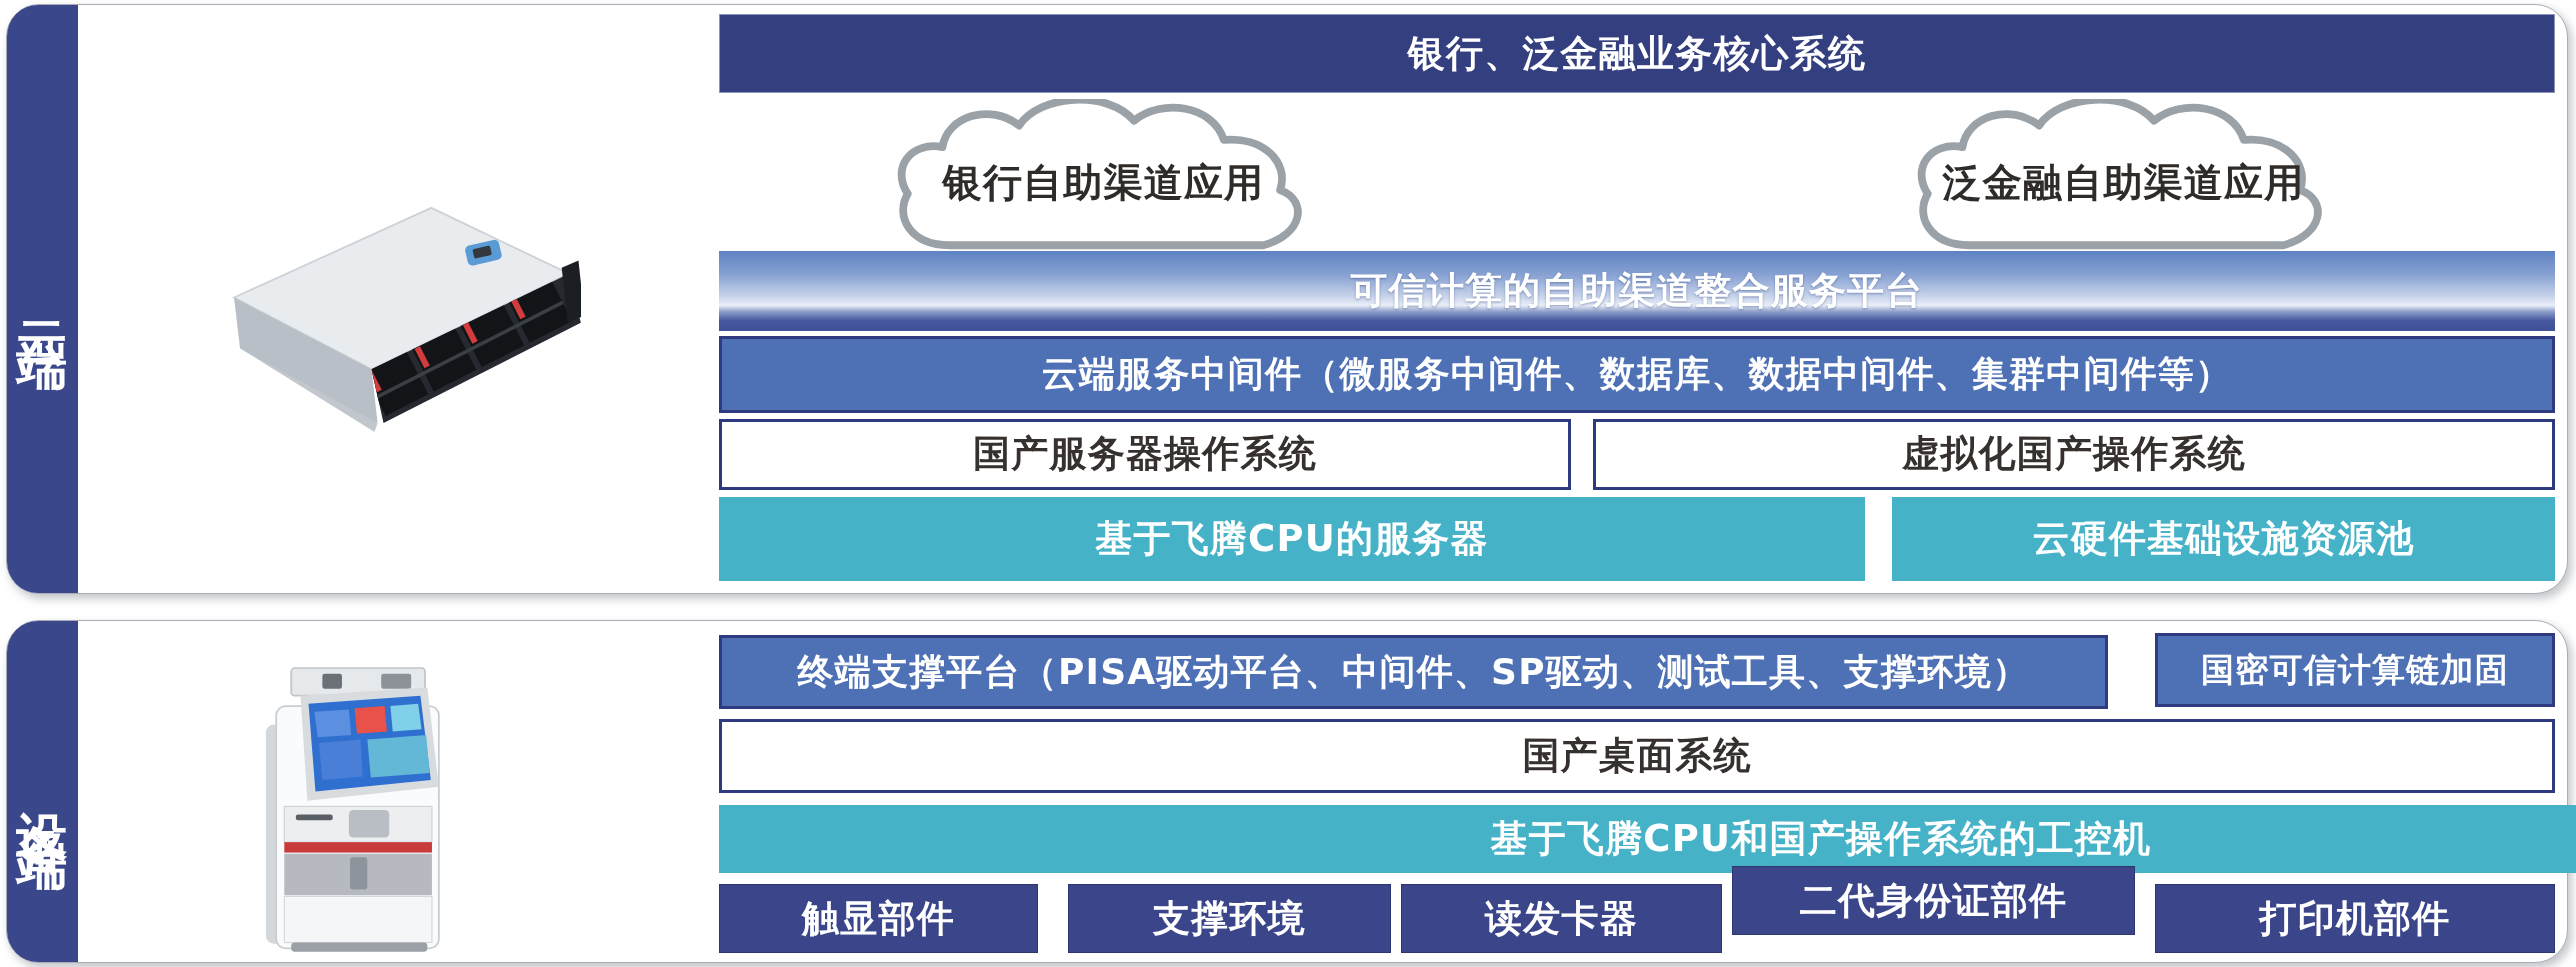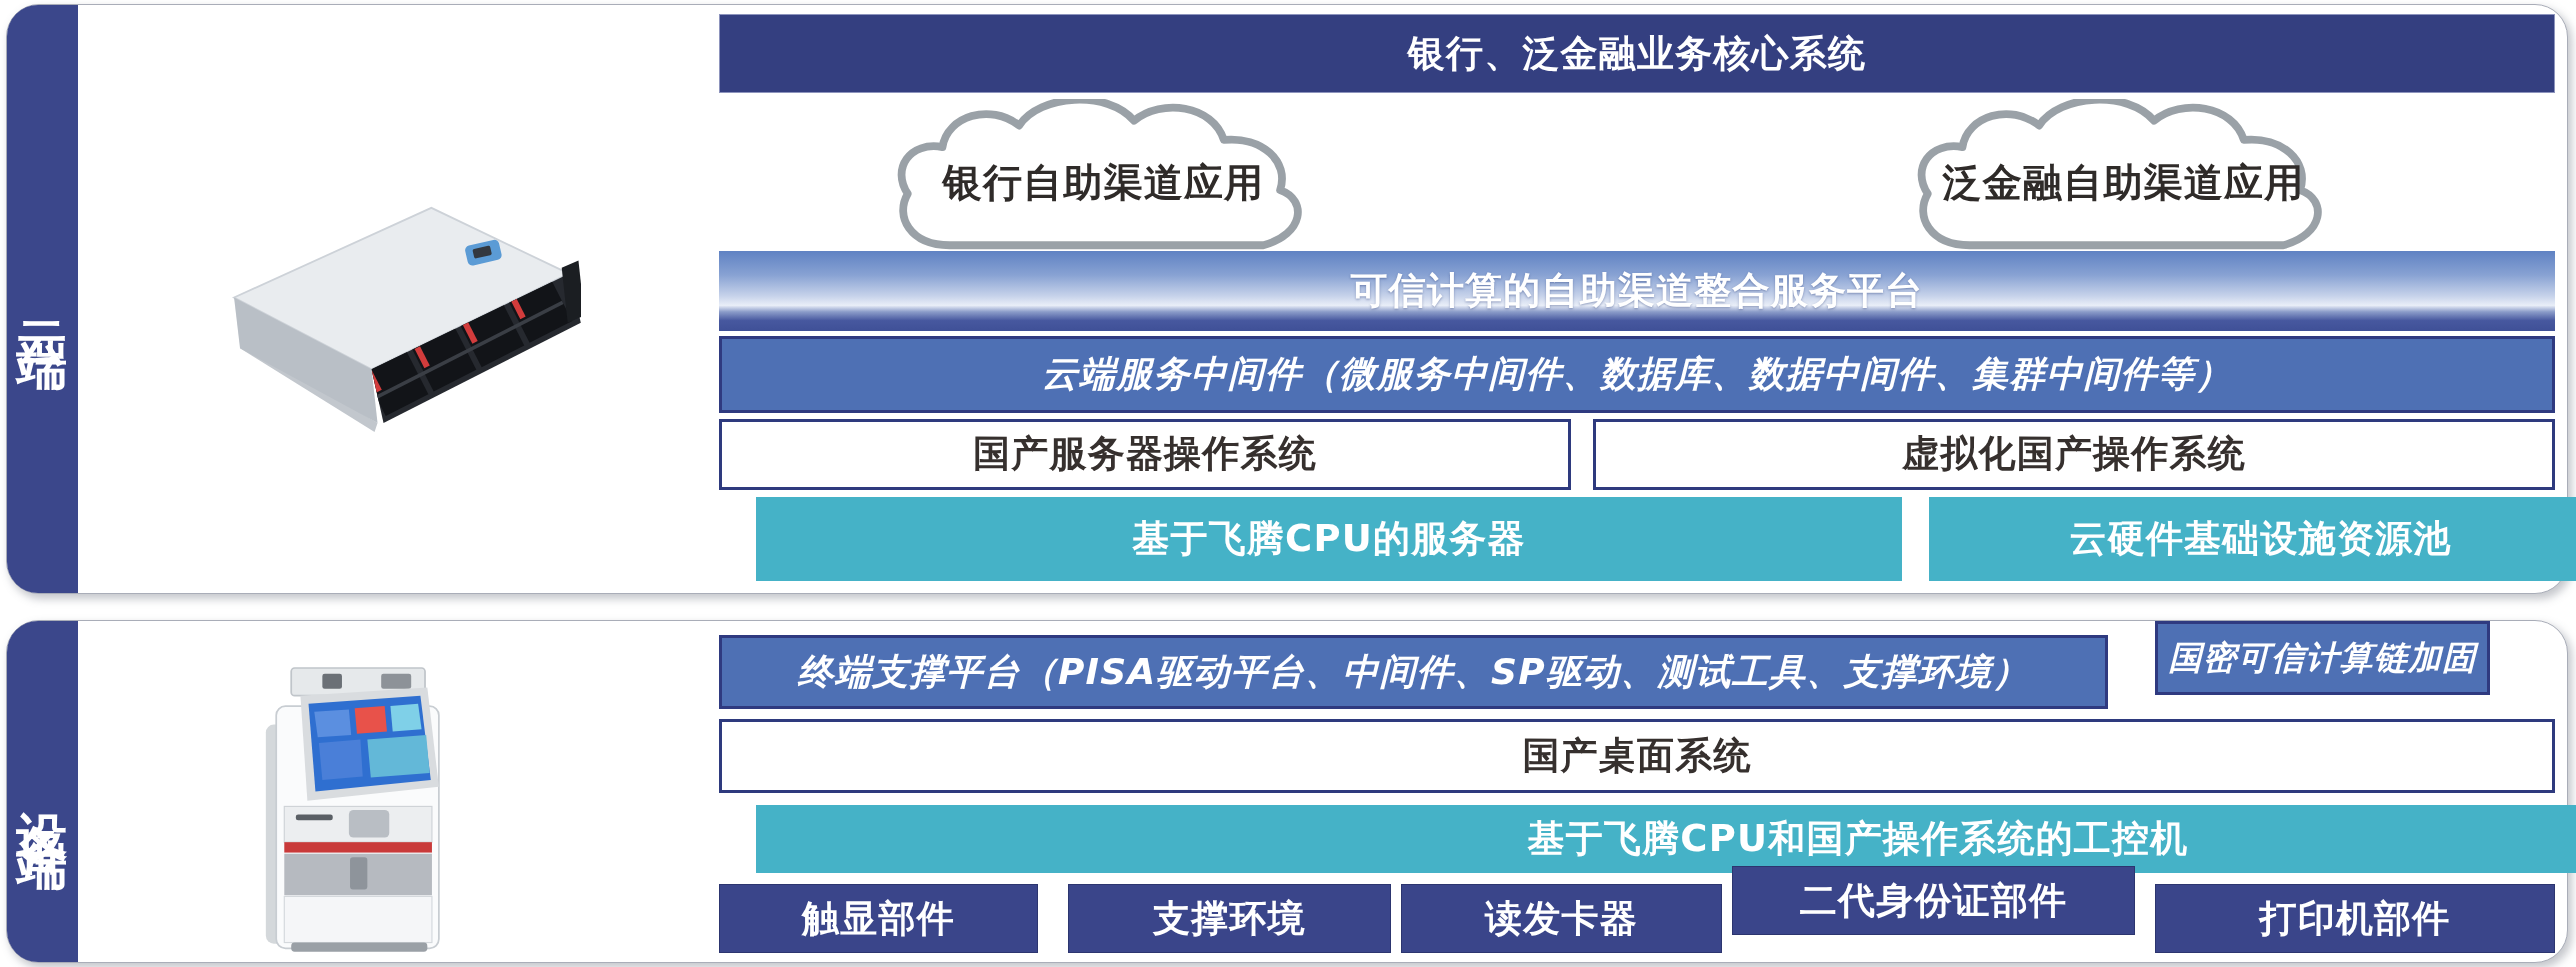--- a/index.html
+++ b/index.html
@@ -30,22 +30,22 @@
   .bar{
     position:absolute;display:flex;align-items:center;justify-content:center;
     color:#fff;font-weight:bold;box-sizing:border-box;text-align:center;
     letter-spacing:1.2px;white-space:nowrap;
   }
   .core-bar{background:#343f80;border:1.2px solid #8d94bd;font-size:37px;}
   .gradient-bar{
     background:linear-gradient(180deg,#5f82c3 0%,#88a2d3 30%,#c6d2ea 56%,#e9eef8 68%,#8b9cc9 76%,#47589f 87%,#3f5097 100%);
     font-size:37px;text-shadow:0 1.2px 2.4px rgba(40,60,120,.45);
   }
-  .blue-bar{background:#4e70b4;border:3px solid #2f3a80;font-size:36px;font-style:italic;}
-  .teal-bar{background:#45b2c7;font-size:37px;margin-left:37px;}
+  .blue-bar{background:#4e70b4;border:3px solid #2f3a80;font-size:36px;}
+  .teal-bar{background:#45b2c7;font-size:37px;}
   .white-box{background:#fff;border:3.6px solid #2e3a7e;color:#36302e;font-size:37px;}
   .navy-box{background:#3a458a;border:1.2px solid #2c356f;font-size:37px;}
 
   .cloud{position:absolute;}
   .cloud svg{position:absolute;left:0;top:0;width:100%;height:100%;}
   .cloud .cloud-text{
     position:absolute;left:0;right:0;top:50%;transform:translateY(-38%);
     text-align:center;color:#2f2b29;font-weight:bold;font-size:39px;letter-spacing:1.2px;
   }
   .illus{position:absolute;}
@@ -153,21 +153,21 @@
     <rect x="84" y="354" width="256" height="18" fill="#c93a3a"></rect>
     <rect x="84" y="374" width="256" height="72" fill="#b6bac0"></rect>
     <rect x="198" y="380" width="30" height="56" rx="5" fill="#8e949b"></rect>
     <rect x="84" y="448" width="256" height="80" fill="#f5f6f8" stroke="#d4d8dc" stroke-width="2"></rect>
     <rect x="96" y="528" width="236" height="16" rx="6" fill="#9aa0a6"></rect>
   </svg>
 
   <div class="bar blue-bar" style="left:712px;top:14.4px;width:1389px;height:74px">
     <span>终端支撑平台（PISA驱动平台、中间件、SP驱动、测试工具、支撑环境）</span>
   </div>
-  <div class="bar blue-bar" style="left:2148px;top:0;width:335px;height:74px">
+  <div class="bar blue-bar" style="left:2148px;top:12px;width:400px;height:74px">
     <span style="font-size:33px">国密可信计算链加固</span>
   </div>
 
   <div class="bar white-box" style="left:712px;top:98px;width:1836px;height:74px">
     <span>国产桌面系统</span>
   </div>
 
   <div class="bar teal-bar" style="left:712px;top:184px;width:2204px;height:68px">
     <span>基于飞腾CPU和国产操作系统的工控机</span>
   </div>

